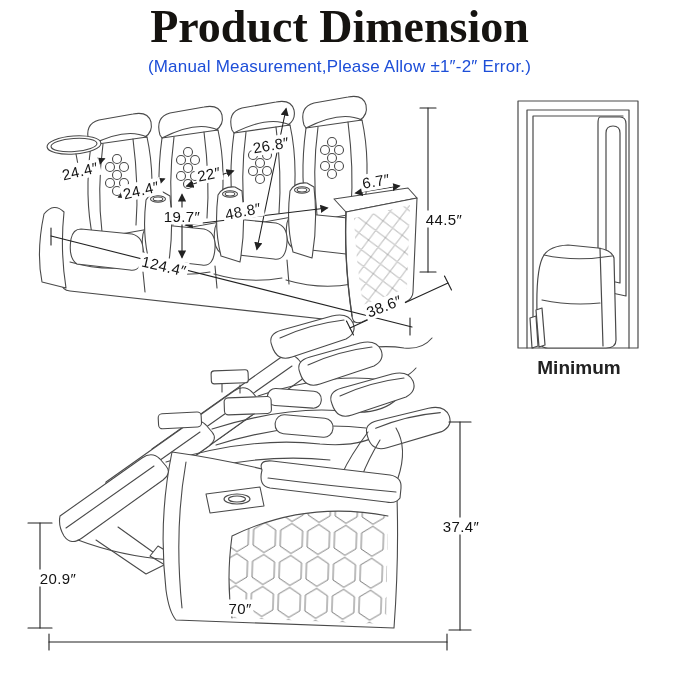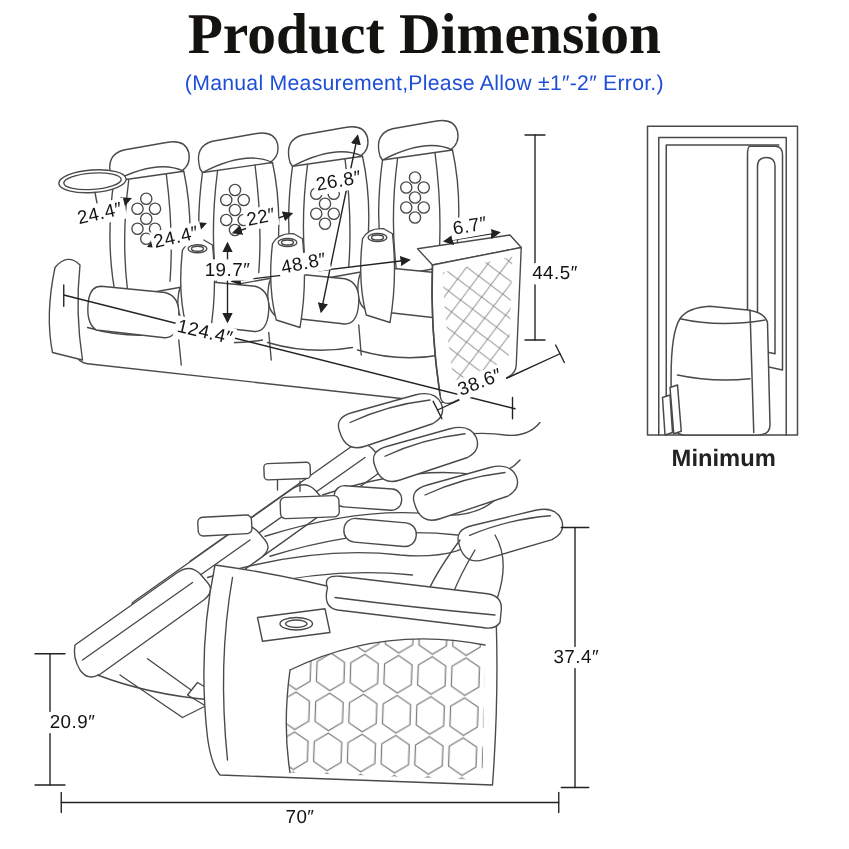--- a/index.html
+++ b/index.html
@@ -225,21 +225,21 @@
   <div class="dim" style="left:271px;top:145px;transform:translate(-50%,-50%) rotate(-10deg);">26.8″</div>
   <div class="dim" style="left:376px;top:181px;transform:translate(-50%,-50%) rotate(-10deg);">6.7″</div>
   <div class="dim" style="left:444px;top:175px;transform:translate(-50%,-50%);margin-top:44px;">44.5″</div>
   <div class="dim" style="left:182px;top:216px;transform:translate(-50%,-50%);">19.7″</div>
   <div class="dim" style="left:243px;top:211px;transform:translate(-50%,-50%) rotate(-11deg);">48.8″</div>
   <div class="dim" style="left:164px;top:266px;transform:translate(-50%,-50%) rotate(13deg);">124.4″</div>
   <div class="dim" style="left:384px;top:306px;transform:translate(-50%,-50%) rotate(-21deg);">38.6″</div>
 
   <div class="dim" style="left:46px;top:578px;transform:translate(-50%,-50%);margin-left:12px;">20.9″</div>
   <div class="dim" style="left:461px;top:526px;transform:translate(-50%,-50%);text-align:center;">37.4″</div>
-  <div class="dim" style="left:240px;top:654px;transform:translate(-50%,-50%);">70″</div>
+  <div class="dim" style="left:240px;top:608px;transform:translate(-50%,-50%);">70″</div>
 
   <div class="door-text">
     <div class="door-heading">
       <div>Minimum</div>
     </div>
   </div>
 
 </div>
 
 </body></html>

